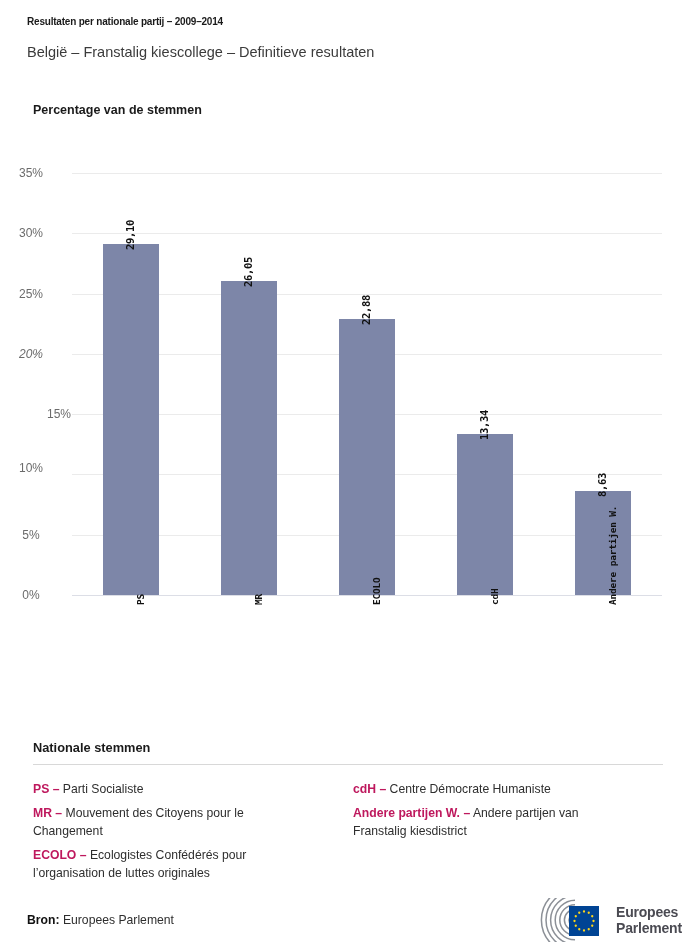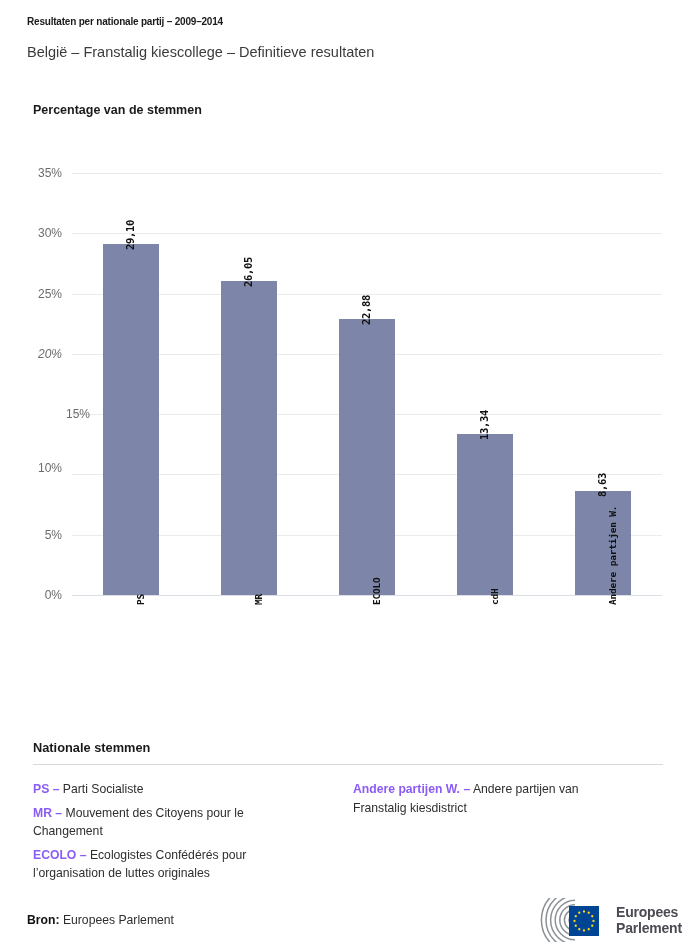--- a/index.html
+++ b/index.html
@@ -62,21 +62,21 @@
     height: 1px;
     background: #ebebeb;
   }
   .gridline.baseline {
     background: #dcdee6;
   }
   .ytick {
     position: absolute;
     left: 0px;
     width: 62px;
-    text-align: right;
+    text-align: center;
     font-size: 12px;
     color: #6b6b6b;
     transform: translateY(-50%);
   }
 
   .bar {
     position: absolute;
     width: 56px;
     background: #7d86a8;
   }
@@ -134,21 +134,21 @@
   }
   .legend-entry {
     font-size: 12.2px;
     line-height: 18.5px;
     color: #2e2e2e;
     margin-bottom: 5px;
     max-width: 270px;
   }
   .legend-abbr {
     font-weight: bold;
-    color: #8b5cf6;
+    color: #be185d;
   }
 
   
   #footer {
     position: absolute;
     left: 0;
     top: 895px;
     width: 700px;
     height: 57px;
   }
@@ -233,20 +233,21 @@
 <div id="legend">
   <div id="legend-title">Nationale stemmen</div>
   <div id="legend-divider"></div>
   <div id="legend-cols">
     <div class="legend-col left">
         <div class="legend-entry"><span class="legend-abbr">PS –</span><span> Parti Socialiste</span></div>
         <div class="legend-entry"><span class="legend-abbr">MR –</span><span> Mouvement des Citoyens pour le Changement</span></div>
         <div class="legend-entry"><span class="legend-abbr">ECOLO –</span><span> Ecologistes Confédérés pour l’organisation de luttes originales</span></div>
       </div>
     <div class="legend-col right">
+        <div class="legend-entry"><span class="legend-abbr">cdH –</span><span> Centre Démocrate Humaniste</span></div>
         <div class="legend-entry"><span class="legend-abbr">Andere partijen W. –</span><span> Andere partijen van Franstalig kiesdistrict</span></div>
       </div>
   </div>
 </div>
 
 <div id="footer">
   <div id="source">
     <span id="source-label">Bron:</span>
     <span>Europees Parlement</span>
   </div>

